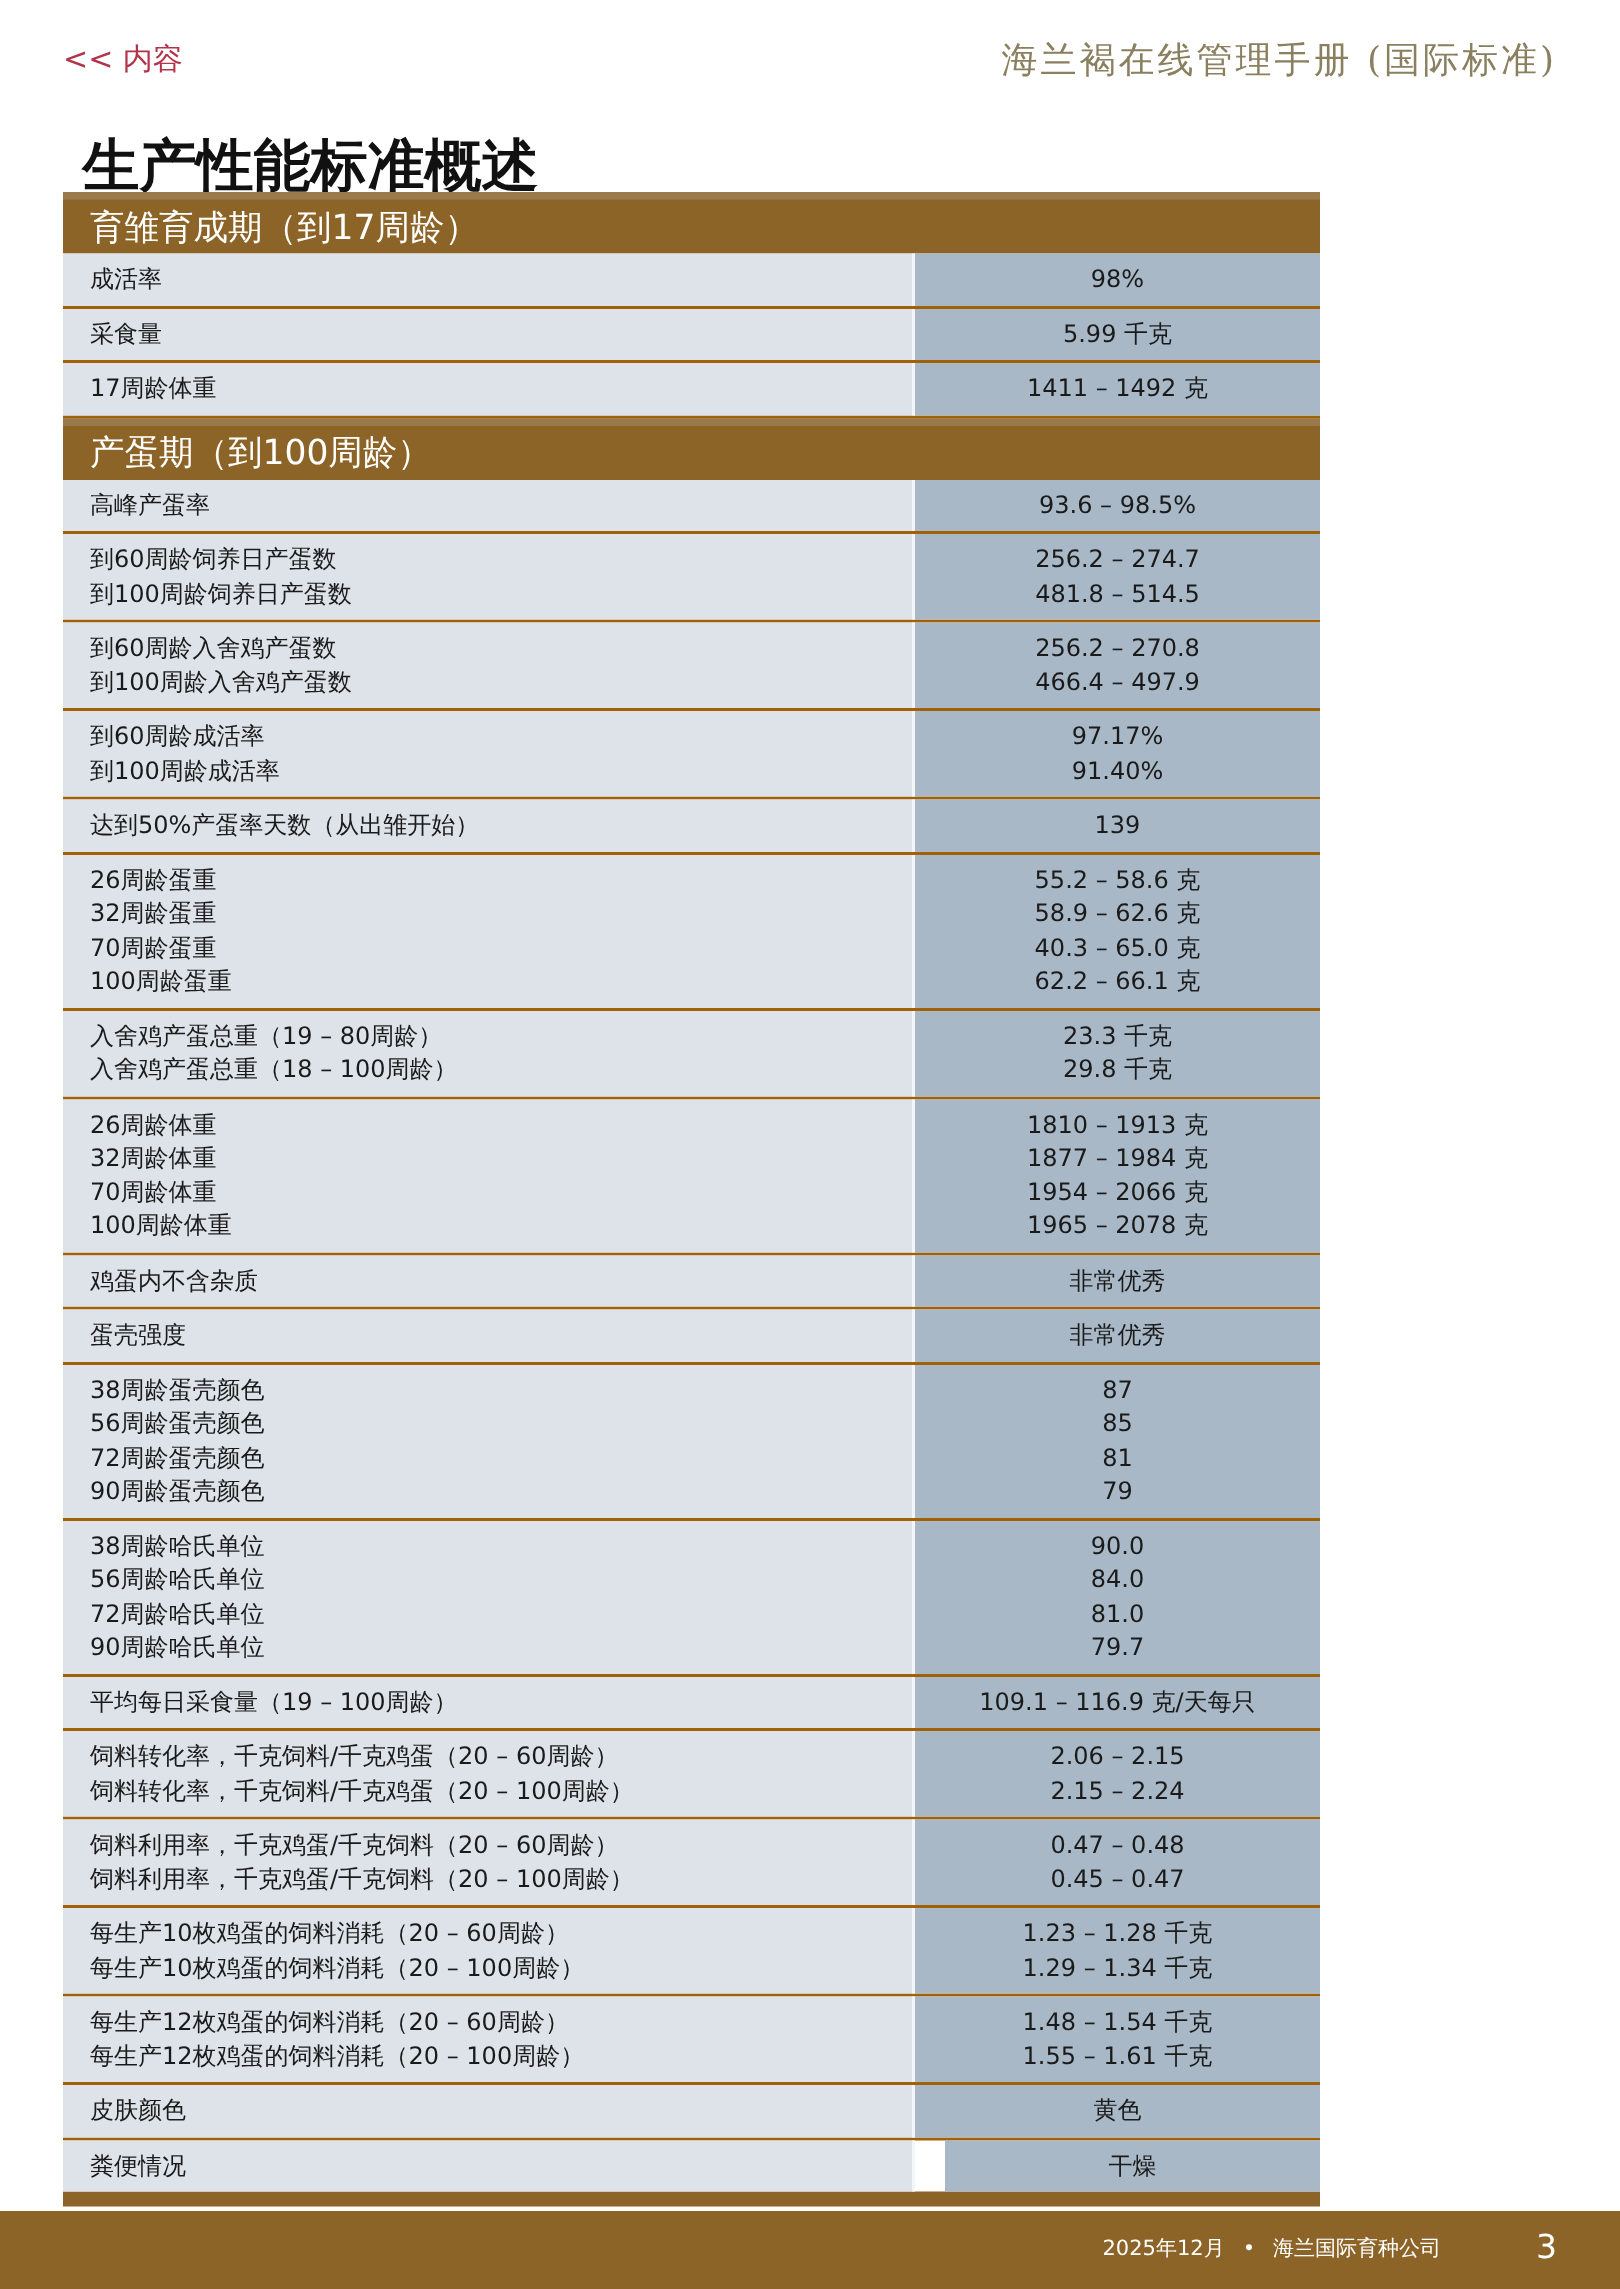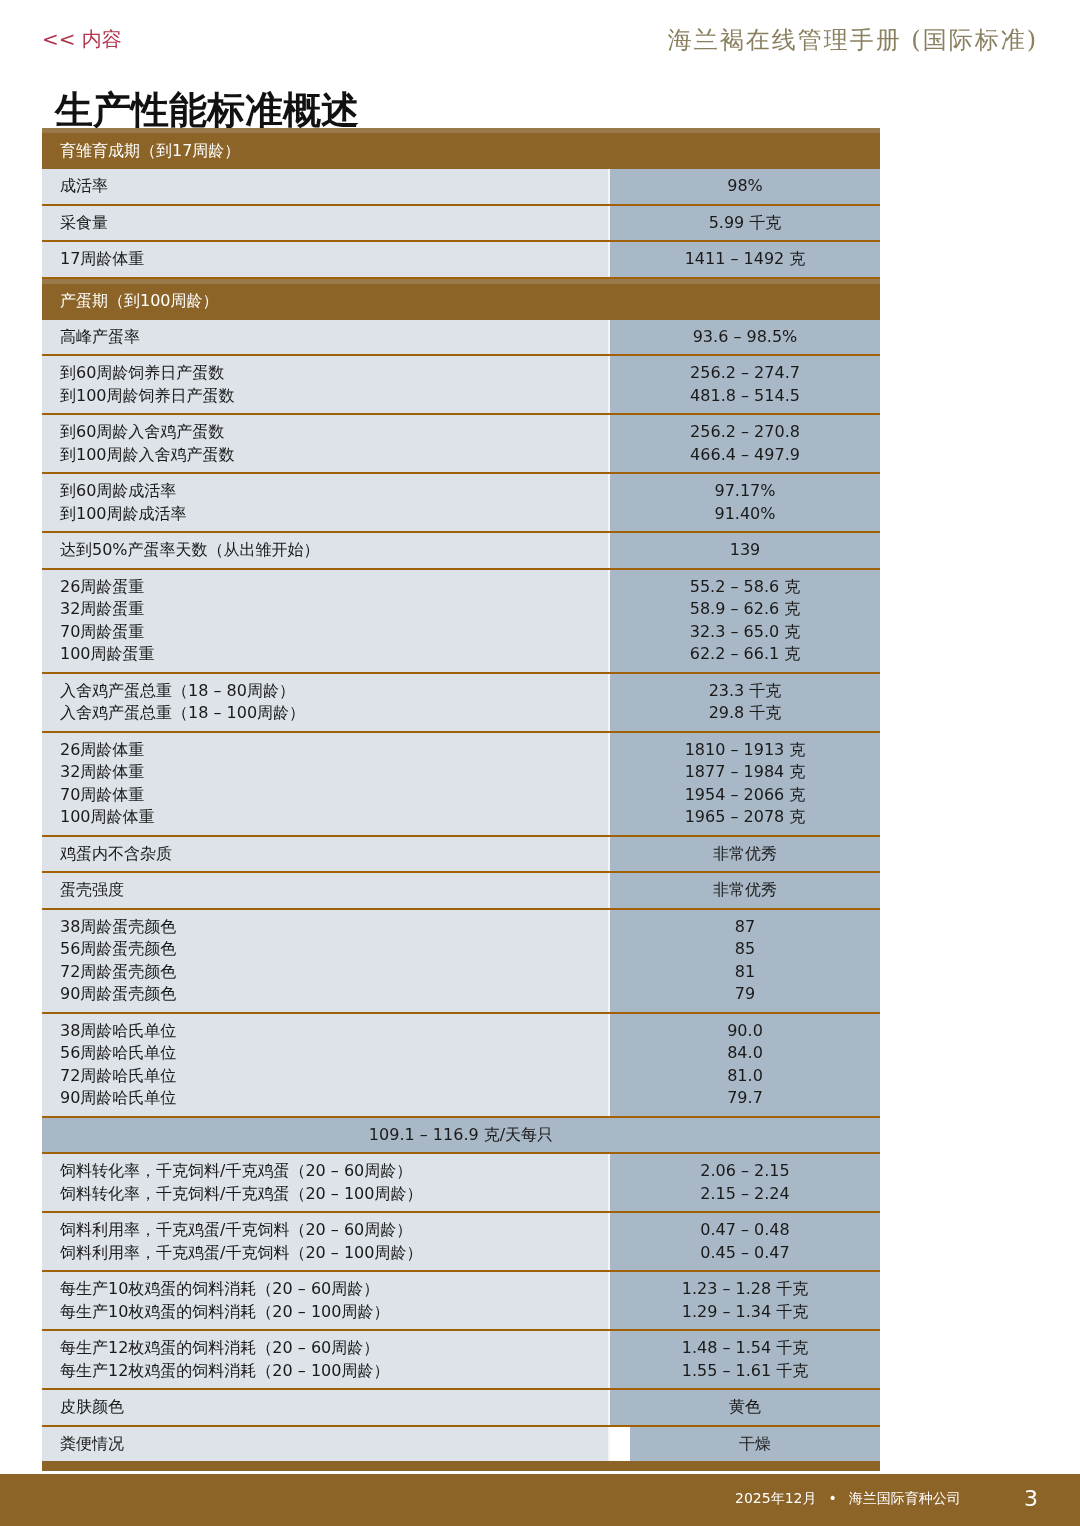--- a/index.html
+++ b/index.html
@@ -18,21 +18,21 @@
   }
   .page-title {
     position: absolute; left: 44px; top: 74px; font-size: 38px; font-weight: bold;
     color: #111; margin: 11px;
   }
   .table {
     position: absolute; left: 42px; top: 128px; width: 838px;
     border-collapse: collapse;
   }
   .section-header {
-    background: #8d6428; color: #ffffff; font-size: 16px; height: 36px;
+    background: #8d6428; color: #ffffff; font-size: 23px; height: 36px;
     padding: 0 18px; display: flex; align-items: center;
     border-top: 5px solid #9a7a4a;
   }
   .row { display: flex; border-bottom: 2px solid #a16207; }
   .row.last { border-bottom: none; gap: 20px; }
   .cell-label {
     width: 530px; background: #dde3e9; padding: 6px 18px; font-size: 16px;
     display: flex; flex-direction: column; justify-content: center; line-height: 22.5px;
     border-right: 2px solid #f3f5f7;
   }
@@ -135,27 +135,27 @@
     <div class="row">
       <div class="cell-label">
         <span>26周龄蛋重</span>
         <span>32周龄蛋重</span>
         <span>70周龄蛋重</span>
         <span>100周龄蛋重</span>
       </div>
       <div class="cell-value">
         <span>55.2 – 58.6 克</span>
         <span>58.9 – 62.6 克</span>
-        <span>32.3 – 65.0 克</span>
+        <span>40.3 – 65.0 克</span>
         <span>62.2 – 66.1 克</span>
       </div>
     </div>
     <div class="row">
       <div class="cell-label">
-        <span>入舍鸡产蛋总重（18 – 80周龄）</span>
+        <span>入舍鸡产蛋总重（19 – 80周龄）</span>
         <span>入舍鸡产蛋总重（18 – 100周龄）</span>
       </div>
       <div class="cell-value">
         <span>23.3 千克</span>
         <span>29.8 千克</span>
       </div>
     </div>
     <div class="row">
       <div class="cell-label">
         <span>26周龄体重</span>
@@ -208,20 +208,23 @@
         <span>90周龄哈氏单位</span>
       </div>
       <div class="cell-value">
         <span>90.0</span>
         <span>84.0</span>
         <span>81.0</span>
         <span>79.7</span>
       </div>
     </div>
     <div class="row row-single">
+      <div class="cell-label">
+        <span>平均每日采食量（19 – 100周龄）</span>
+      </div>
       <div class="cell-value">
         <span>109.1 – 116.9 克/天每只</span>
       </div>
     </div>
     <div class="row">
       <div class="cell-label">
         <span>饲料转化率，千克饲料/千克鸡蛋（20 – 60周龄）</span>
         <span>饲料转化率，千克饲料/千克鸡蛋（20 – 100周龄）</span>
       </div>
       <div class="cell-value">

